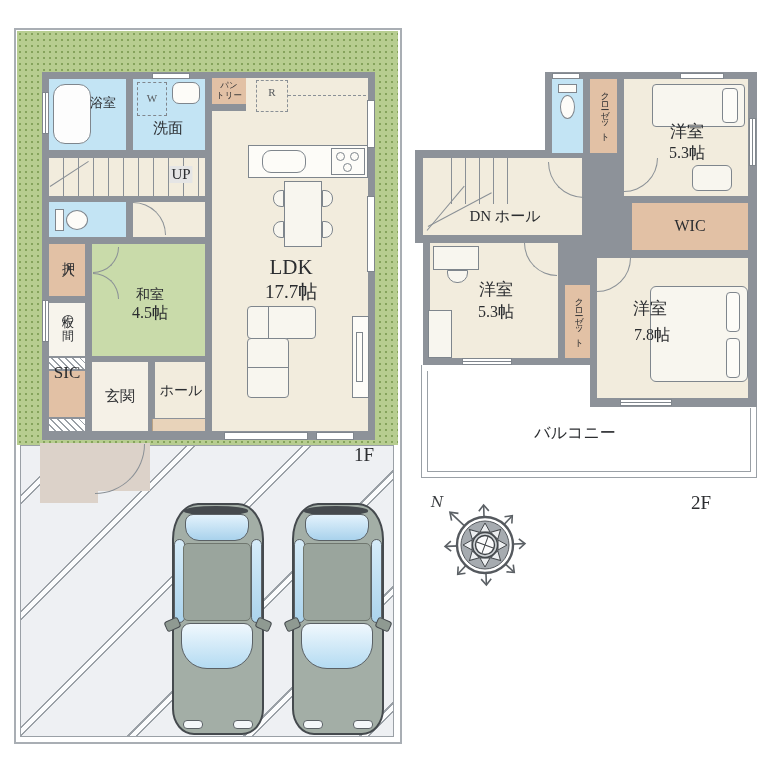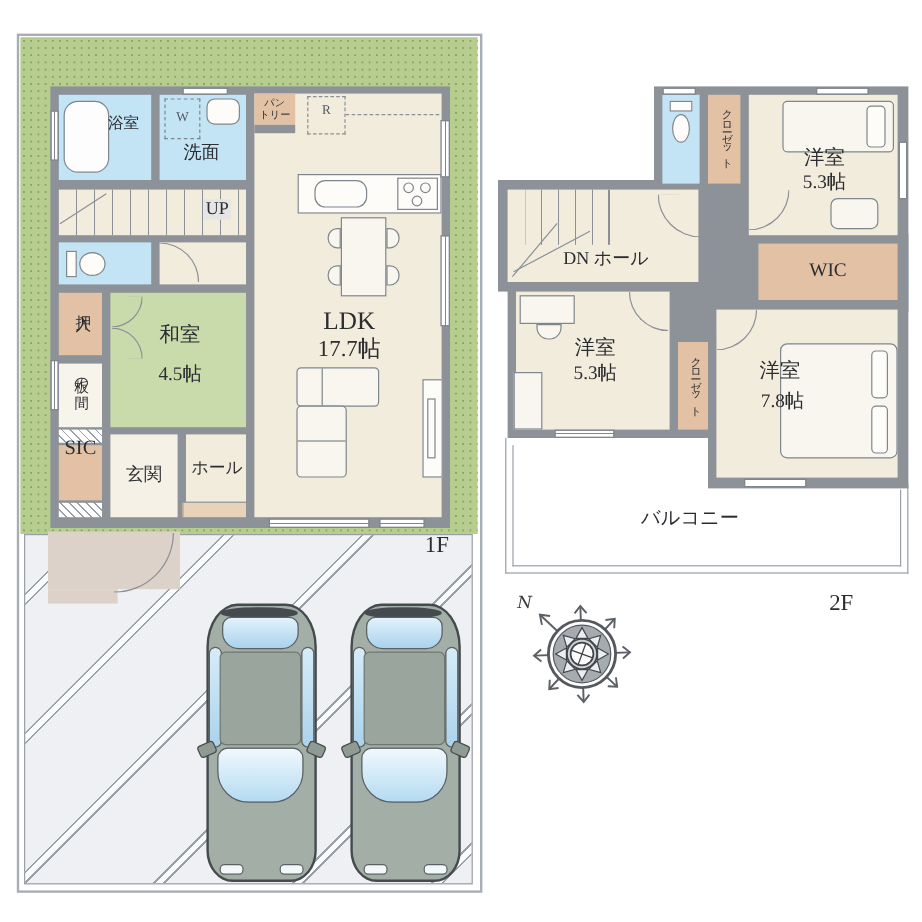--- a/index.html
+++ b/index.html
@@ -123,21 +123,21 @@
 
   <div class="lbl" style="left:103px;top:96px;font-size:13px">浴室</div>
   <div class="lbl" style="left:168px;top:120px;font-size:15px">洗面</div>
   <div class="lbl" style="left:152px;top:92px;font-size:11px;color:#55595d">W</div>
   <div class="lbl" style="left:181px;top:166px;font-size:15px;background:#e5e5e5;padding:0 2px">UP</div>
   <div class="lbl" style="left:229px;top:81px;font-size:8.5px">パン</div>
   <div class="lbl" style="left:229px;top:91px;font-size:8.5px">トリー</div>
   <div class="lbl" style="left:272px;top:86px;font-size:11px;color:#55595d">R</div>
   <div class="vlbl" style="left:59px;top:252px;font-size:13px">押入</div>
   <div class="vlbl" style="left:59px;top:307px;font-size:12px;letter-spacing:0">板の間</div>
-  <div class="lbl" style="left:150px;top:270px;font-size:17px">和室</div>
+  <div class="lbl" style="left:150px;top:287px;font-size:14px">和室</div>
   <div class="lbl" style="left:150px;top:304px;font-size:16px">4.5帖</div>
   <div class="lbl" style="left:67px;top:364px;font-size:17px">SIC</div>
   <div class="lbl" style="left:120px;top:388px;font-size:15px">玄関</div>
   <div class="lbl" style="left:181px;top:383px;font-size:14px">ホール</div>
   <div class="lbl" style="left:291px;top:256px;font-size:21px">LDK</div>
   <div class="lbl" style="left:291px;top:282px;font-size:19px">17.7帖</div>
   <div class="lbl" style="left:364px;top:445px;font-size:19px">1F</div>
 
   <div class="room" style="left:552px;top:79px;width:31px;height:74px;background:#c3e4f4"></div>
   <div class="room" style="left:590px;top:79px;width:27px;height:74px;background:#e2c1a5"></div>

